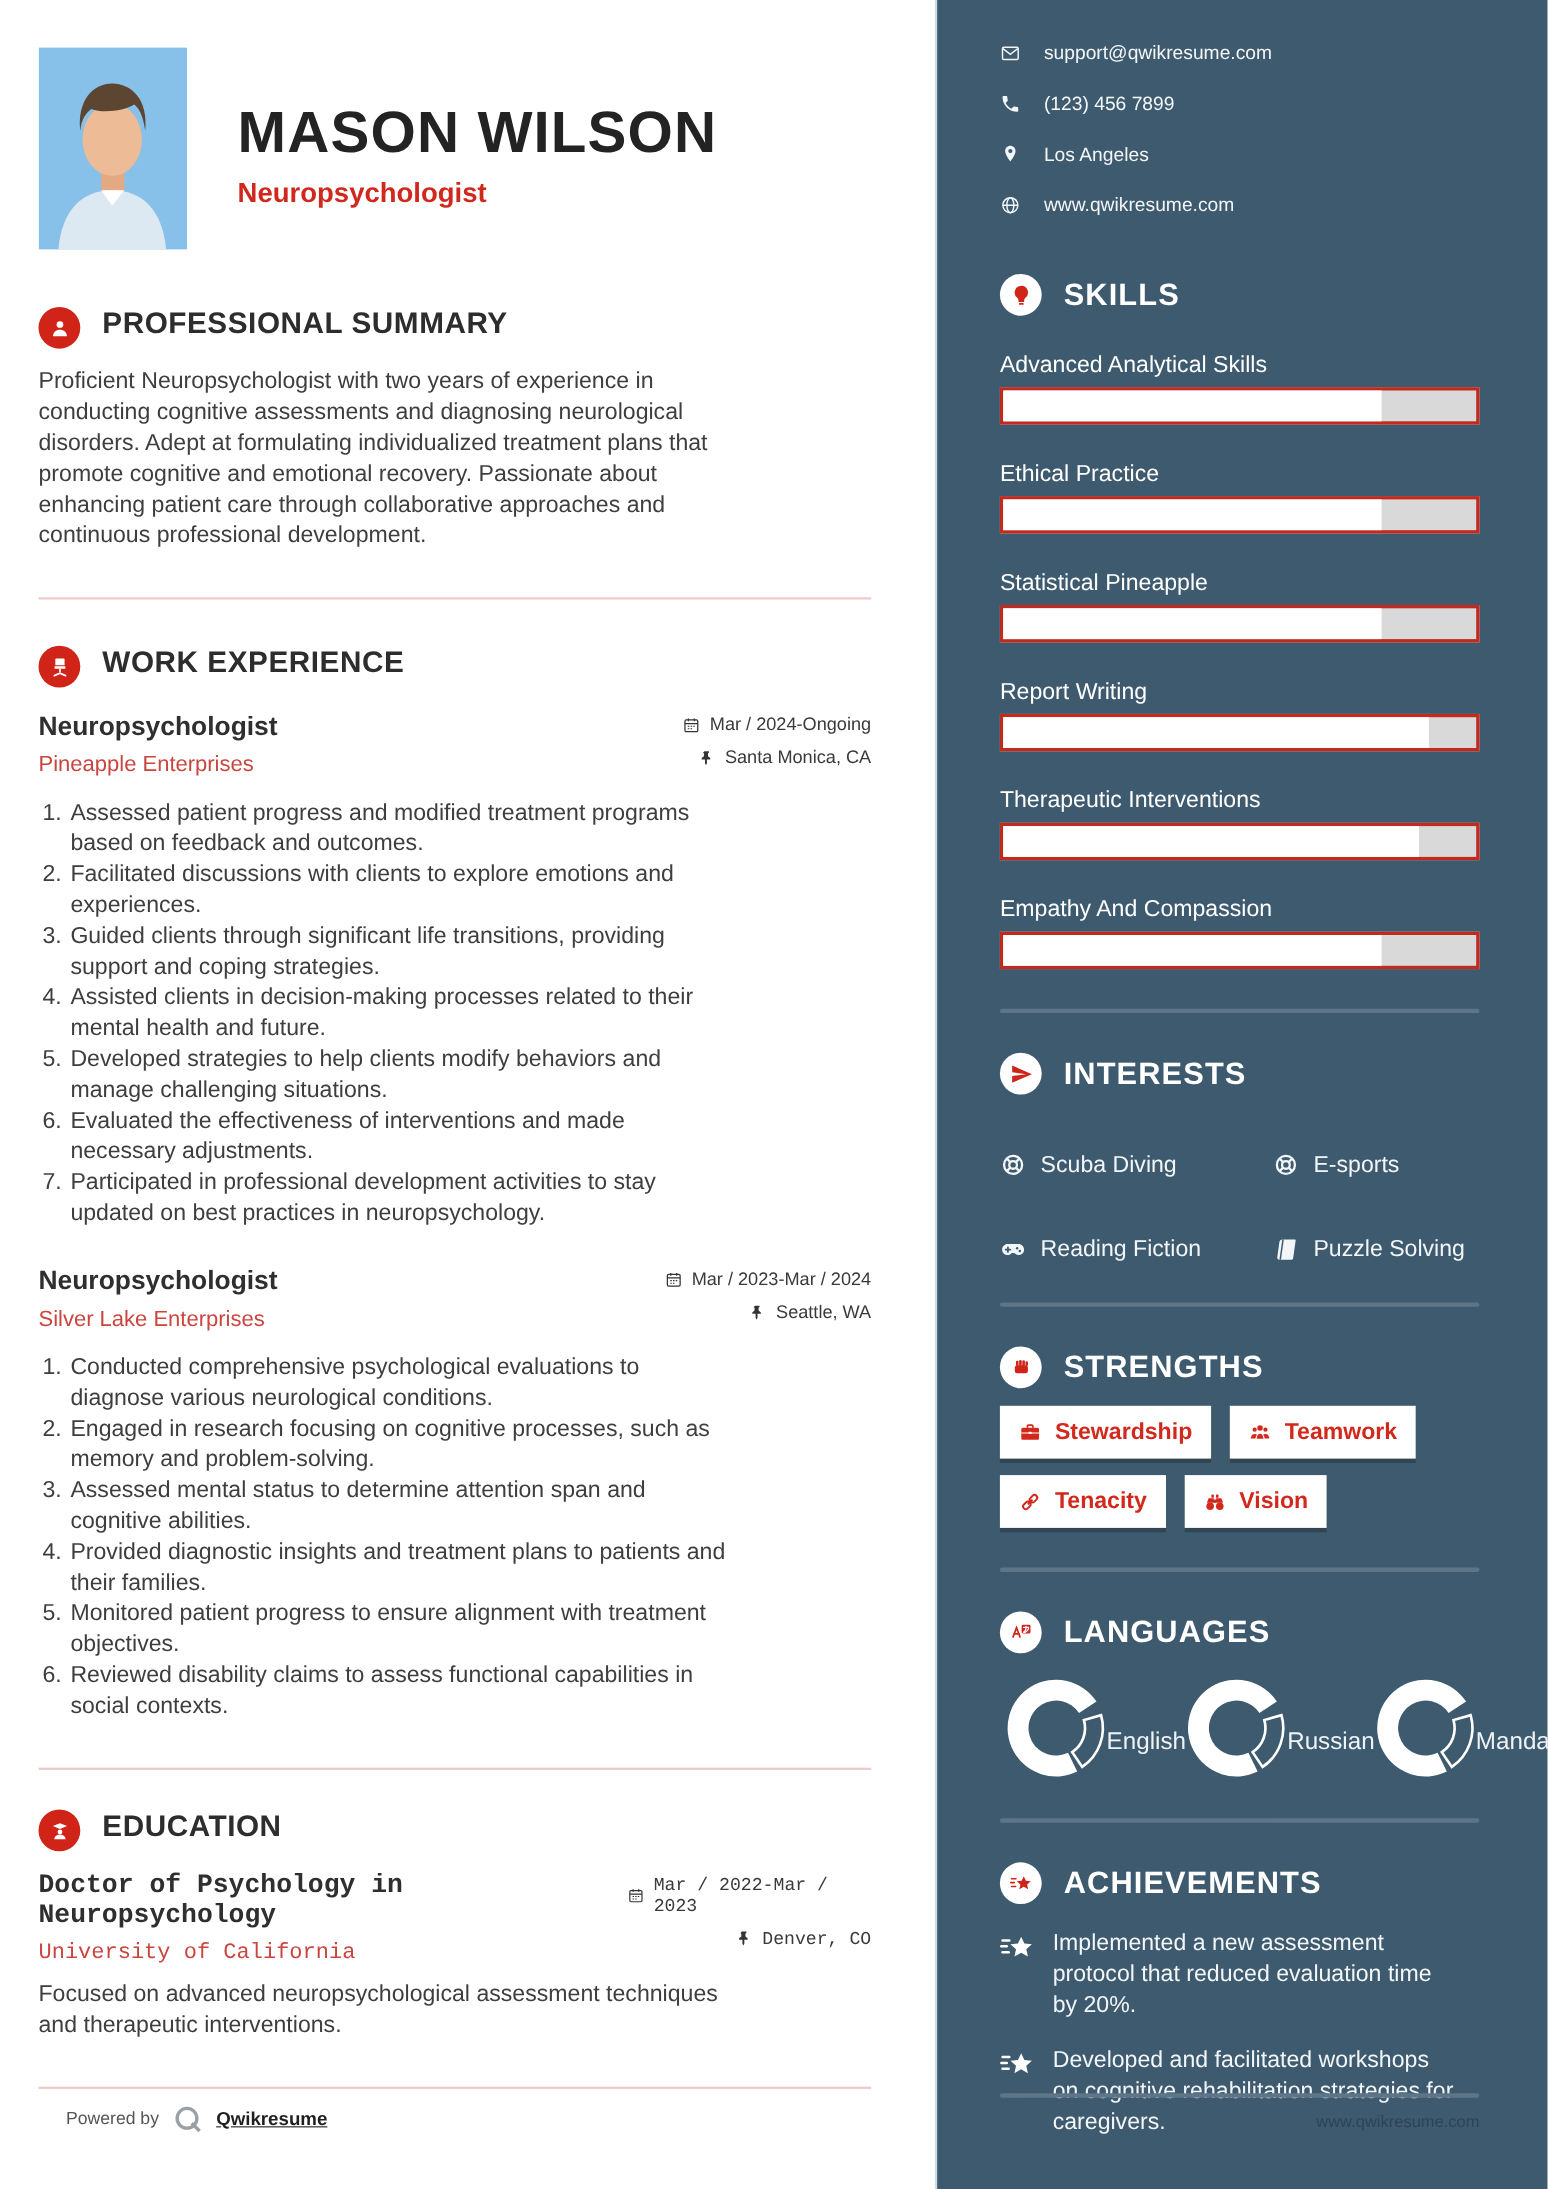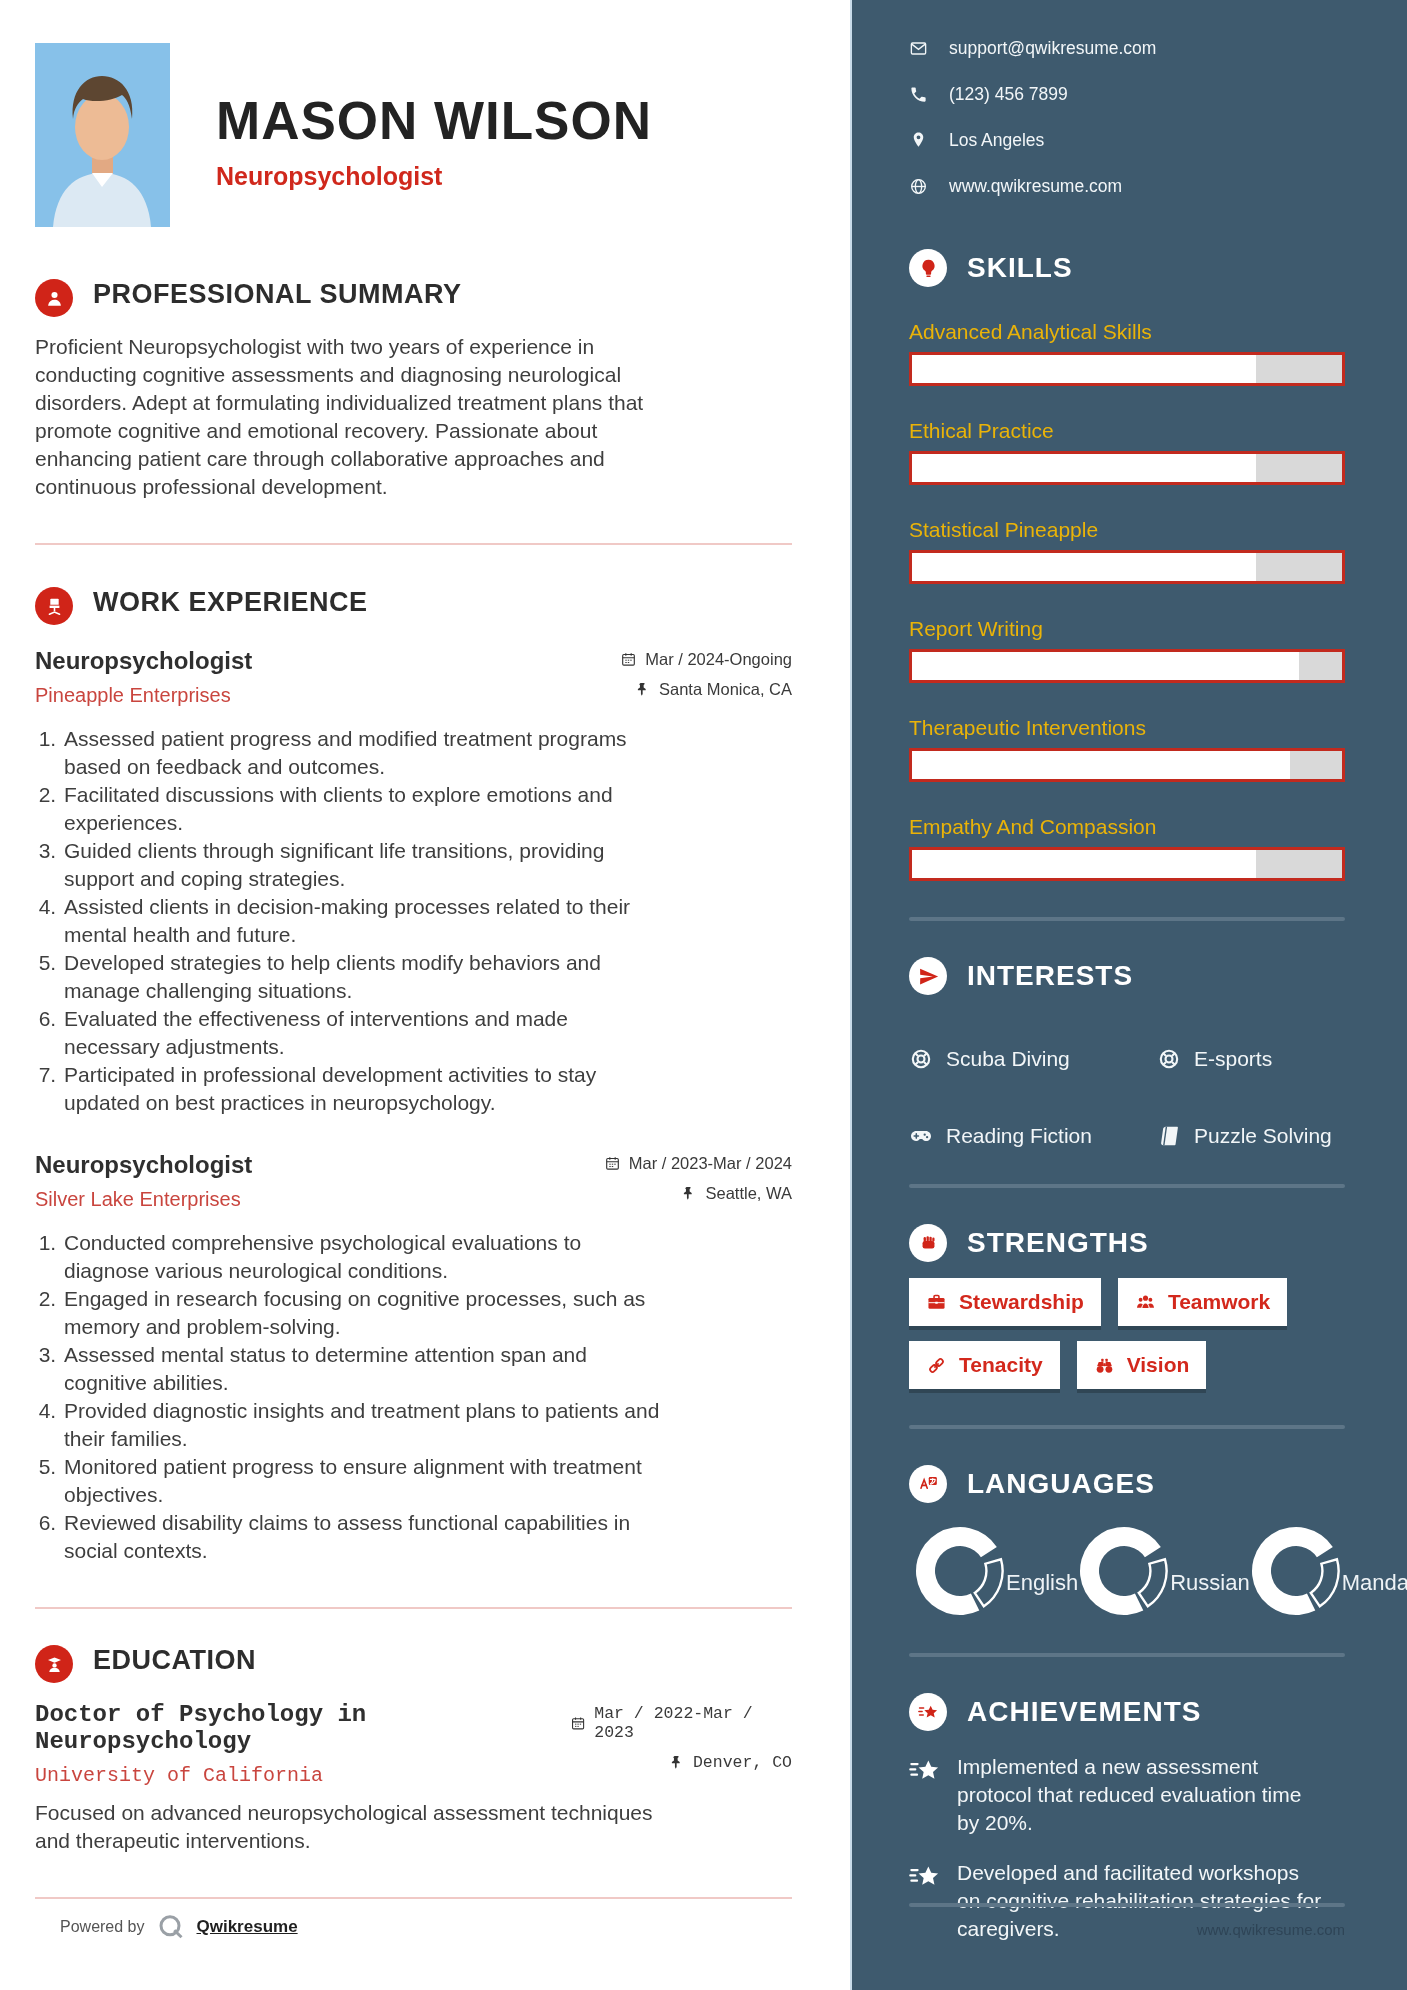--- a/index.html
+++ b/index.html
@@ -59,21 +59,21 @@
   .contact-row { display:flex; align-items:center; gap:21px; margin-bottom:25px; }
   .contact-row .c-ico { width:19px; color:#f2f6f8; flex:0 0 auto; }
   .contact-row .c-ico svg { width:19px; height:19px; }
   .contact-row span { font-size:17.5px; }
 
   .p-head { display:flex; align-items:center; gap:20px; }
   .p-head h2 { font-size:28px; font-weight:800; color:#ffffff; letter-spacing:1px; }
 
   .skills-sec { margin-top:52px; }
   .skill { margin-top:18px; }
-  .skill-label { font-size:21px; color:#eab308;margin-top:33px; }
+  .skill-label { font-size:21px; color:#ffffff;margin-top:33px; }
   .skill-bar { margin-top:8px; height:34px; border:3px solid #c22a1e; background:#d9d9d9; }
   .skill-fill { height:100%; background:#ffffff; }
 
   .p-div { height:4px; background:#5d7587; border-radius:2px; margin:36px 0; }
 
   .int-grid { margin-top:16px; display:grid; grid-template-columns:248px 1fr; row-gap:17px; }
   .int-item { display:flex; align-items:center; gap:13px;margin-top:36px; }
   .int-item svg { width:24px; height:24px; color:#f2f6f8; flex:0 0 auto; }
   .int-item span { font-size:21px; }
 

